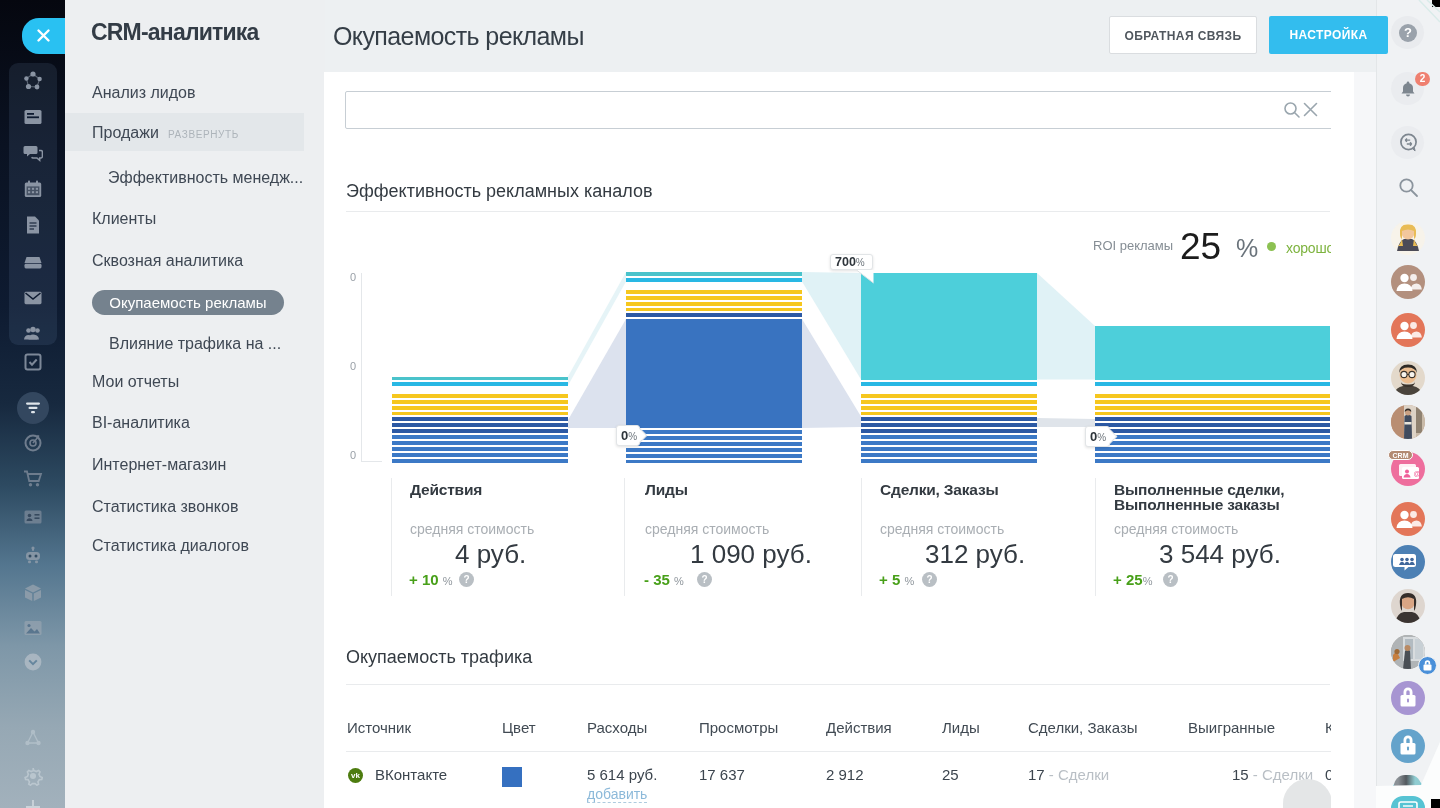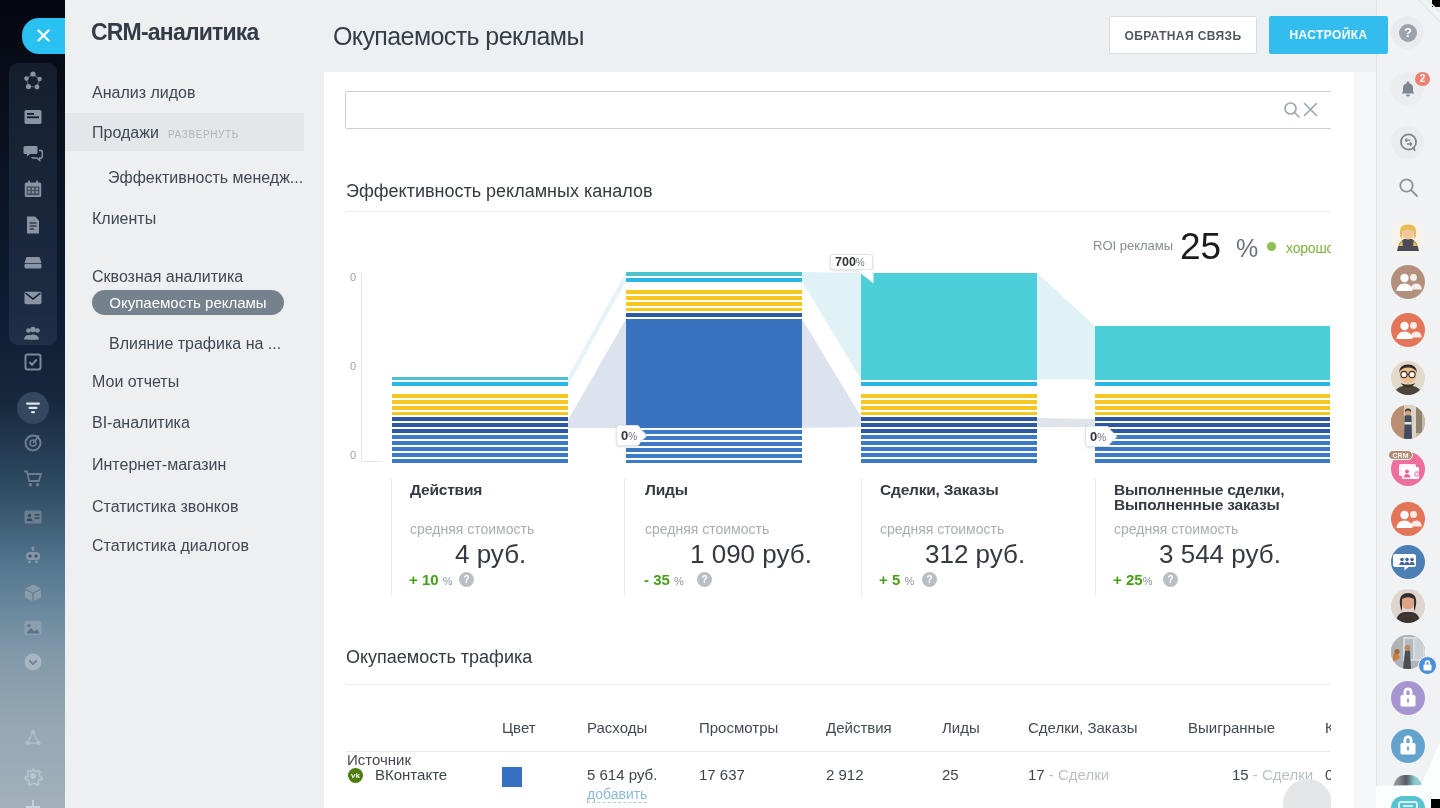--- a/index.html
+++ b/index.html
@@ -229,21 +229,21 @@
     </svg>
 </div>
 
 <div class="abs" id="menutitle">CRM-аналитика</div>
 <div class="abs" id="mirow"></div>
 <div class="abs mi" style="top:84px;">Анализ лидов</div>
 <div class="abs mi" style="top:124px;">Продажи</div>
 <div class="abs" id="razv">РАЗВЕРНУТЬ</div>
 <div class="abs mi" style="top:169px;margin-left:16px;">Эффективность менедж...</div>
 <div class="abs mi" style="top:210px;">Клиенты</div>
-<div class="abs mi" style="top:252px;margin-top:16px;">Сквозная аналитика</div>
+<div class="abs mi" style="top:252px;">Сквозная аналитика</div>
 <div class="abs" id="mipill">Окупаемость рекламы</div>
 <div class="abs mi" style="left:109px;top:335px;">Влияние трафика на ...</div>
 <div class="abs mi" style="top:373px;">Мои отчеты</div>
 <div class="abs mi" style="top:414px;">BI-аналитика</div>
 <div class="abs mi" style="top:456px;">Интернет-магазин</div>
 <div class="abs mi" style="top:498px;">Статистика звонков</div>
 <div class="abs mi" style="top:537px;">Статистика диалогов</div>
 
 <div class="abs" id="pagetitle">Окупаемость рекламы</div>
 <div class="abs btn" id="btn1">ОБРАТНАЯ СВЯЗЬ</div>
@@ -359,21 +359,21 @@
   <div class="abs ctitle" style="left:1114px;top:482px;">Выполненные сделки,<br>Выполненные заказы</div>
   <div class="abs clight" style="left:1114px;top:521px;">средняя стоимость</div>
   <div class="abs cval" style="left:1114px;top:539px;">3 544 руб.</div>
   <div class="abs cpct" style="left:1113px;top:571px;">+ 25<span class="cpctp">%</span></div>
   <div class="abs qmark" style="left:1163px;top:572px;">?</div>
 </div>
 
 <div class="abs sectitle" style="left:346px;top:647px;">Окупаемость трафика</div>
 <div class="abs secline" style="left:346px;top:684px;width:984px;"></div>
 <div class="abs" id="table" style="left:0;top:0;width:1331px;height:808px;overflow:hidden;">
-  <div class="abs th" style="left:347px;margin-top:32px;">Источник</div>
+  <div class="abs th" style="left:347px;">Источник</div>
   <div class="abs th" style="left:502px;">Цвет</div>
   <div class="abs th" style="left:587px;">Расходы</div>
   <div class="abs th" style="left:699px;">Просмотры</div>
   <div class="abs th" style="left:826px;">Действия</div>
   <div class="abs th" style="left:942px;">Лиды</div>
   <div class="abs th" style="left:1028px;">Сделки, Заказы</div>
   <div class="abs th" style="left:1188px;">Выигранные</div>
   <div class="abs th" style="left:1325px;">Конверсия</div>
   <div class="abs secline" style="left:346px;top:751px;width:985px;"></div>
 

